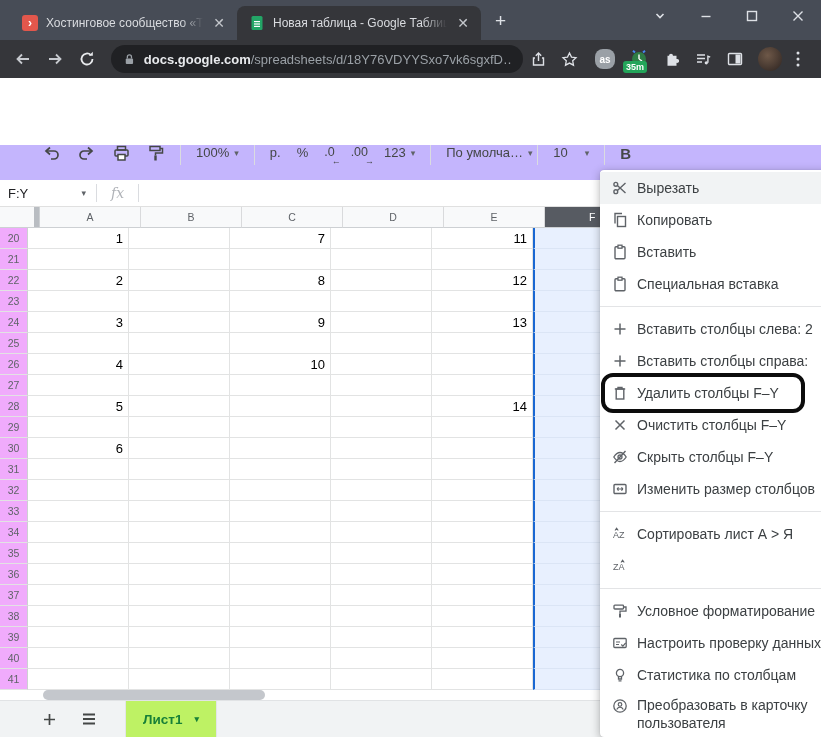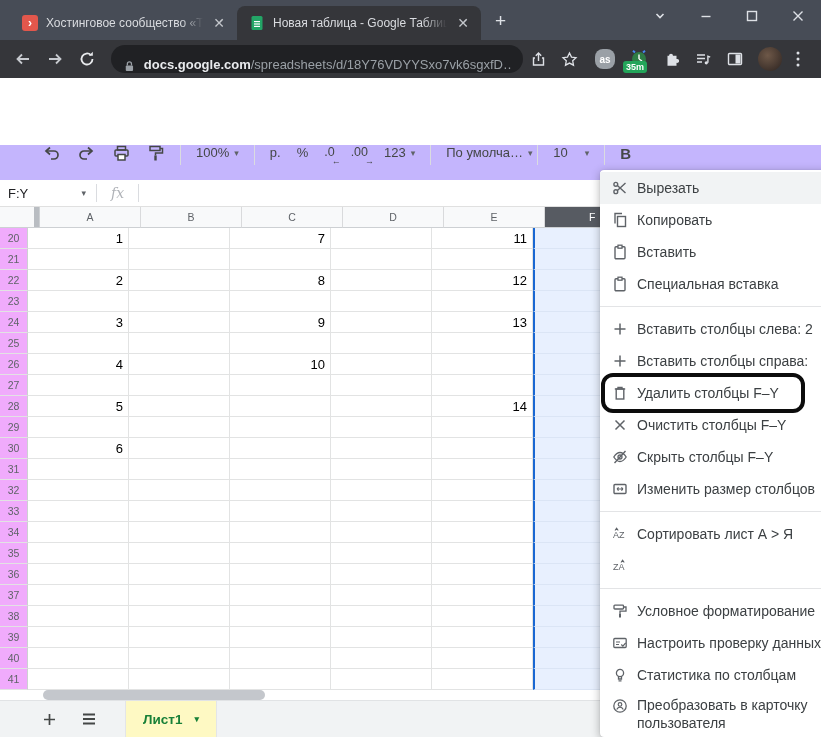--- a/index.html
+++ b/index.html
@@ -18,21 +18,21 @@
   .tab-close { color:#c4c7cc; font-size:14px; line-height:1; padding:2px; cursor:default; }
   .favicon { width:16px; height:16px; border-radius:3px; flex:0 0 16px; }
   .fav-tw { background:#e2574c; color:#fff; font-weight:bold; font-size:12px; display:flex; align-items:center; justify-content:center; }
   .newtab-btn { color:#dee1e6; font-size:19px; margin:0 0 8px 14px; }
   .win-controls { position:absolute; right:0; top:0; height:32px; display:flex; align-items:center; gap:0; }
   .win-btn { width:46px; height:32px; display:flex; align-items:center; justify-content:center; }
 
   .navbar { position:absolute; left:0; top:40px; width:821px; height:38px; background:#35363a; display:flex; align-items:center; }
   .nav-ic { margin:0 7px; }
   .urlbar { height:28px; background:#202124; border-radius:14px; flex:0 0 auto; width:412px; margin-left:8px;
-            display:flex; align-items:flex-end; padding:0 12px; gap:8px; }
+            display:flex; align-items:center; padding:0 12px; gap:8px; }
   .url-host { color:#e8eaed; font-size:13px; font-weight:bold; white-space:nowrap; }
   .url-path { color:#9aa0a6; font-size:13px; white-space:nowrap; overflow:hidden; }
   .ext-as { width:20px; height:20px; border-radius:8px; background:#9aa0a6; color:#fff; font-size:10px; font-weight:bold;
             display:flex; align-items:center; justify-content:center; }
   .ext-timer { position:relative; width:20px; height:22px; }
   .timer-badge { position:absolute; left:-6px; bottom:-3px; background:#23a55a; color:#fff; font-size:9px; font-weight:bold;
                  padding:1px 3px; border-radius:3px; }
   .avatar-sm { width:24px; height:24px; border-radius:50%; background:radial-gradient(circle at 40% 35%, #6e5848, #2c2320); }
 
   
@@ -81,21 +81,21 @@
             display:flex; align-items:center; justify-content:flex-end; padding-right:5px; background:#fff; }
   .g-f { flex:1; background:#e8f0fe; border-left:2px solid #1967d2; border-bottom:1px solid #dbe5f5; }
 
   .hscroll { position:absolute; left:0; top:690px; width:821px; height:10px; background:#fff; }
   .hthumb { position:absolute; left:43px; top:0; width:222px; height:10px; border-radius:5px; background:#c4c7cc; }
 
   
   .sheetbar { position:absolute; left:0; top:700px; width:821px; height:37px; background:#f1f3f4; border-top:1px solid #e1e3e5;
               display:flex; align-items:center; }
   .sb-ic { padding:0 12px; color:#444746; display:flex; align-items:center; }
-  .sheet-tab { margin-left:16px; height:37px; width:92px; background:#fef9c3; display:flex; align-items:center; justify-content:center;
+  .sheet-tab { margin-left:16px; height:37px; width:92px; background:#bef264; display:flex; align-items:center; justify-content:center;
                gap:12px; color:#188038; font-size:13.5px; font-weight:bold; border-left:1px solid #e3e5e8; border-right:1px solid #e3e5e8;text-align:center; }
   .sheet-tab .caret { color:#188038; }
 
   
   .ctxmenu { position:absolute; left:600px; top:170px; width:260px; height:567px; background:#fff;
              border-radius:4px 0 0 4px; box-shadow:0 2px 10px rgba(0,0,0,.3), 0 0 1px rgba(0,0,0,.2);
              padding-top:2px; z-index:50; overflow:hidden; }
   .m-item { position:relative; height:32px; display:flex; align-items:center; gap:9px; padding-left:12px;
             font-size:14px; color:#3c4043; white-space:nowrap; }
   .m-item.hover { background:#f1f3f4; }

